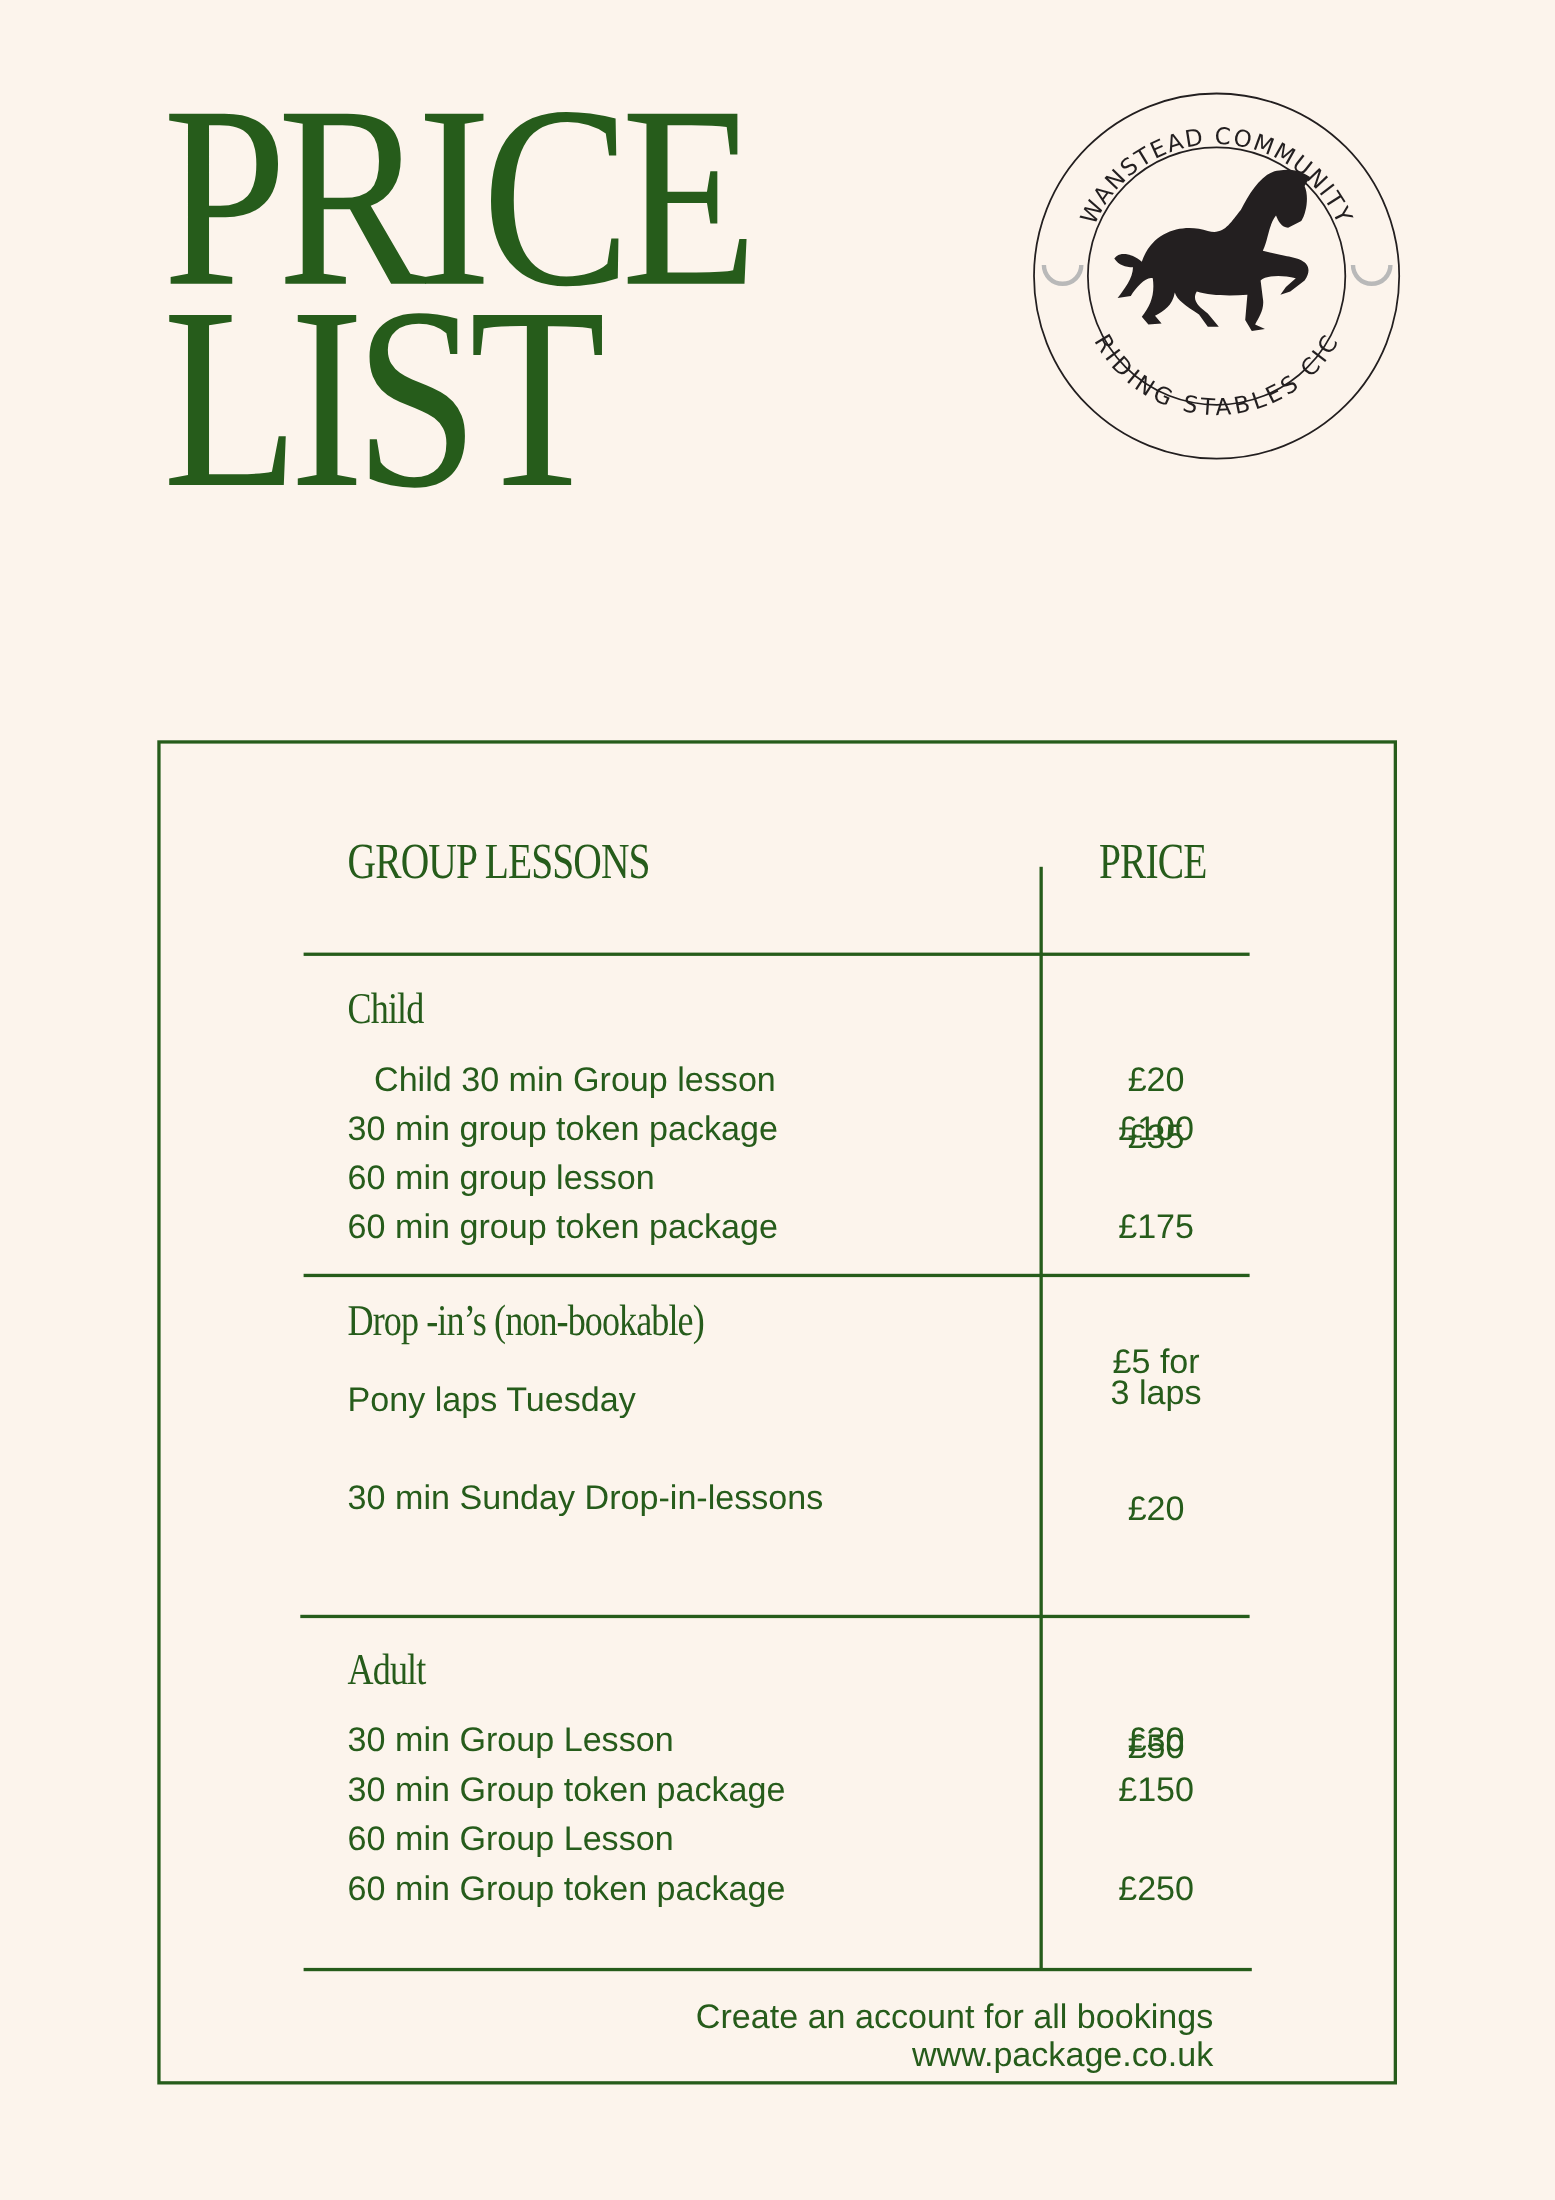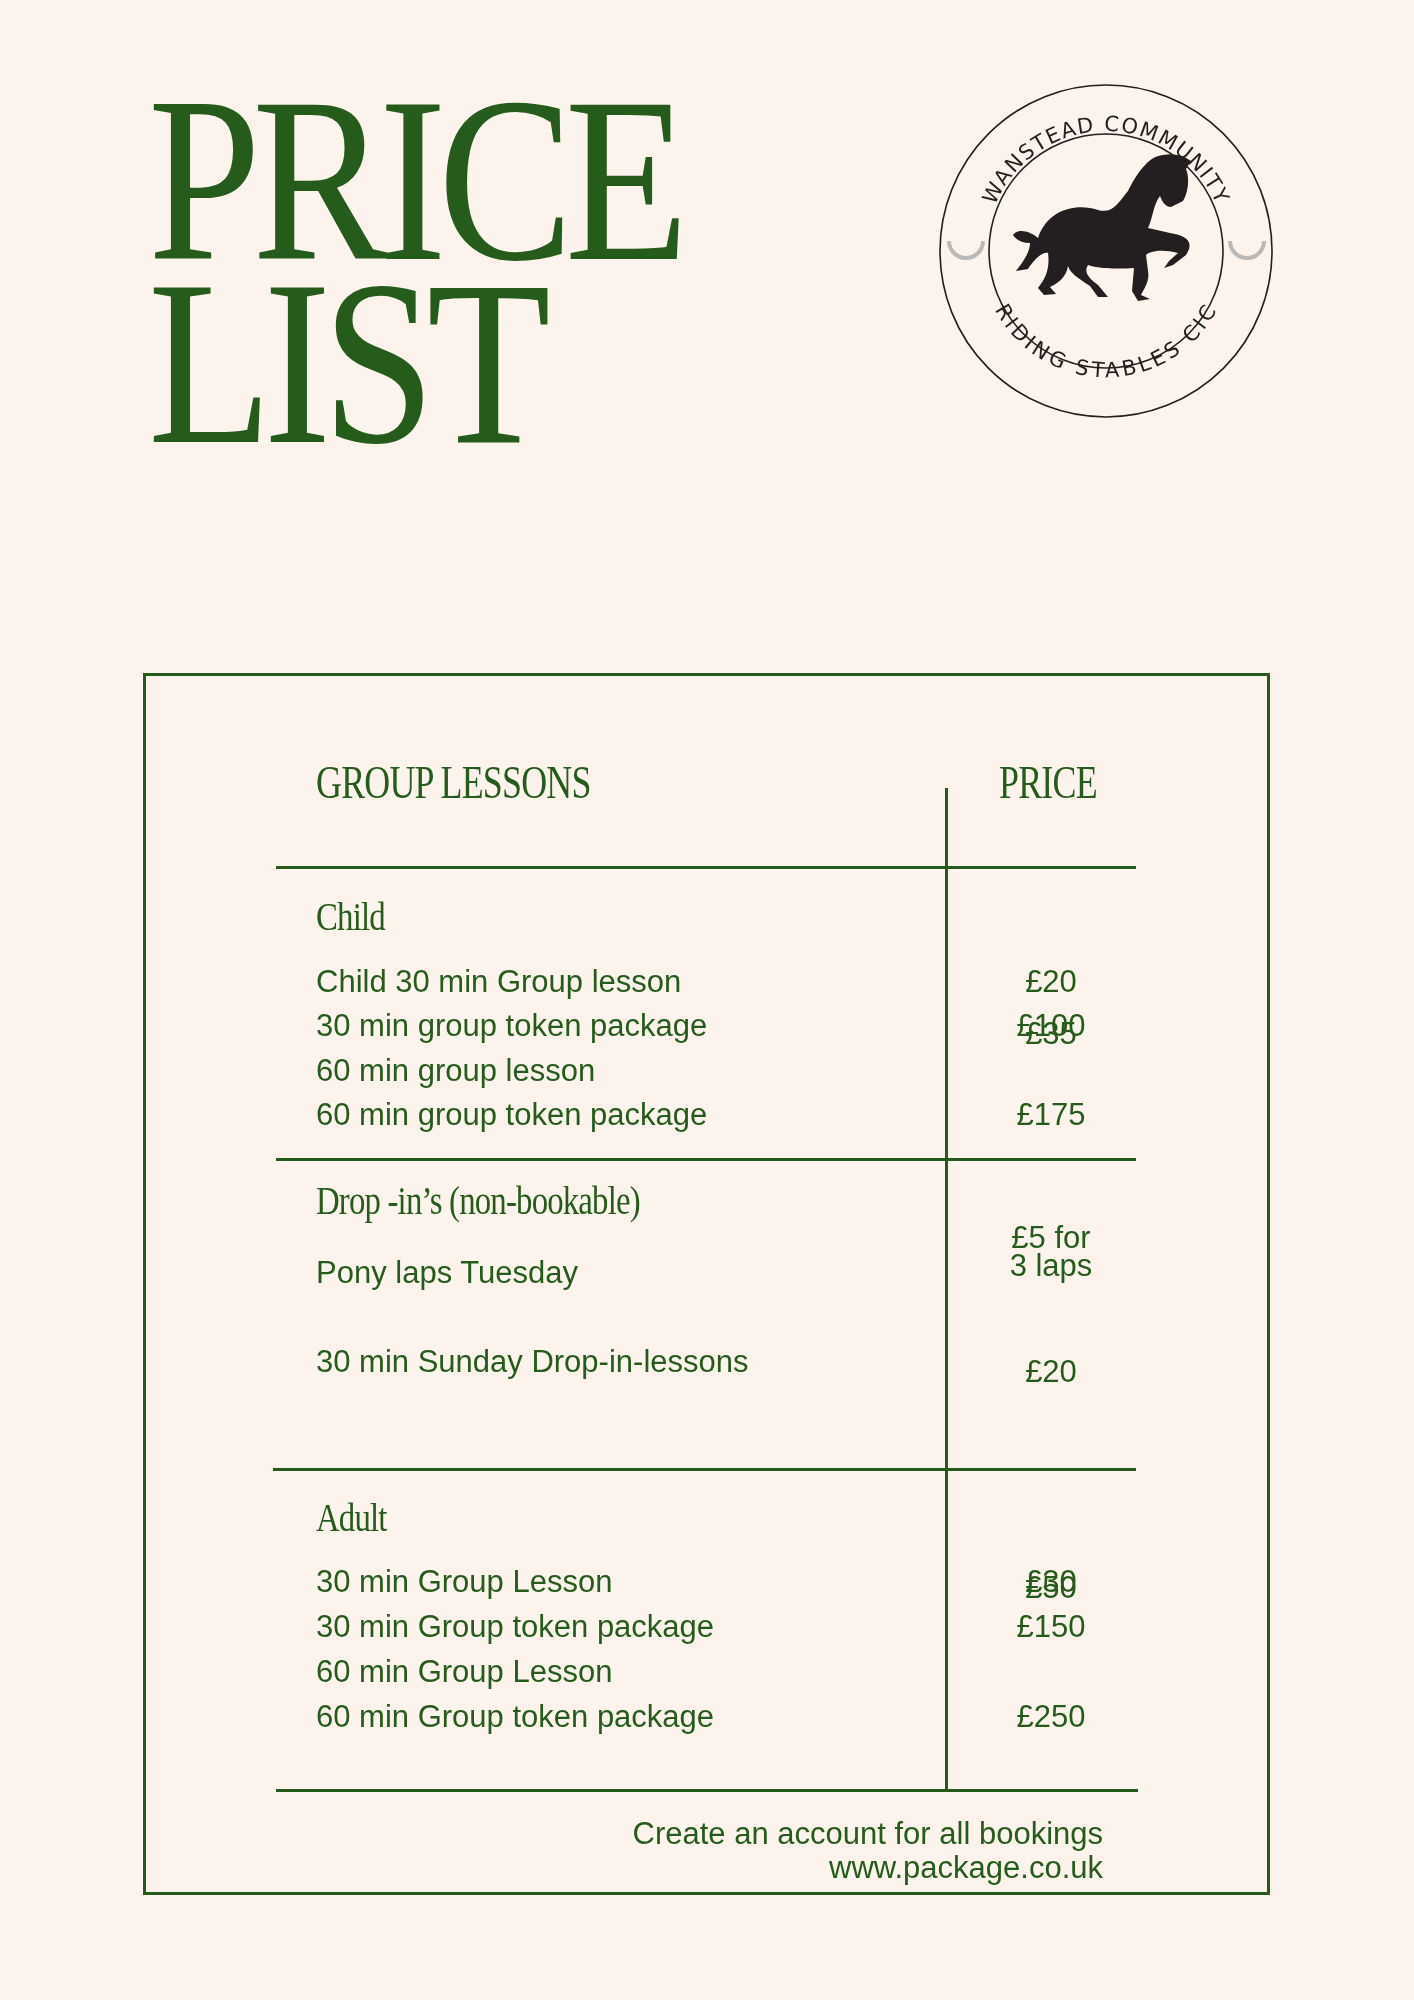--- a/index.html
+++ b/index.html
@@ -60,21 +60,21 @@
 <div class="head" style="left:316px; top:760px;">GROUP LESSONS</div>
 <div class="head" style="left:999px; top:760px;">PRICE</div>
 
 <div class="vline" style="left:945px; top:788px; height:1003px;"></div>
 <div class="hline" style="left:276px; top:866px; width:860px;"></div>
 <div class="hline" style="left:276px; top:1158px; width:860px;"></div>
 <div class="hline" style="left:273px; top:1468px; width:863px;"></div>
 <div class="hline" style="left:276px; top:1789px; width:862px;"></div>
 
 <div class="sect" style="top:897px;">Child</div>
-<div class="item" style="top:966px;">Child 30 min Group lesson</div>
+<div class="item" style="top:966px;margin-left:24px;">Child 30 min Group lesson</div>
 <div class="price" style="top:966px;">£20</div>
 <div class="item" style="top:1010px;">30 min group token package</div>
 <div class="price" style="top:1010px;">£100</div>
 <div class="item" style="top:1055px;">60 min group lesson</div>
 <div class="price" style="top:1018px;">£35</div>
 <div class="item" style="top:1099px;">60 min group token package</div>
 <div class="price" style="top:1099px;">£175</div>
 
 <div class="sect" style="top:1181px;">Drop -in’s (non-bookable)</div>
 <div class="item" style="top:1257px;">Pony laps Tuesday</div>

